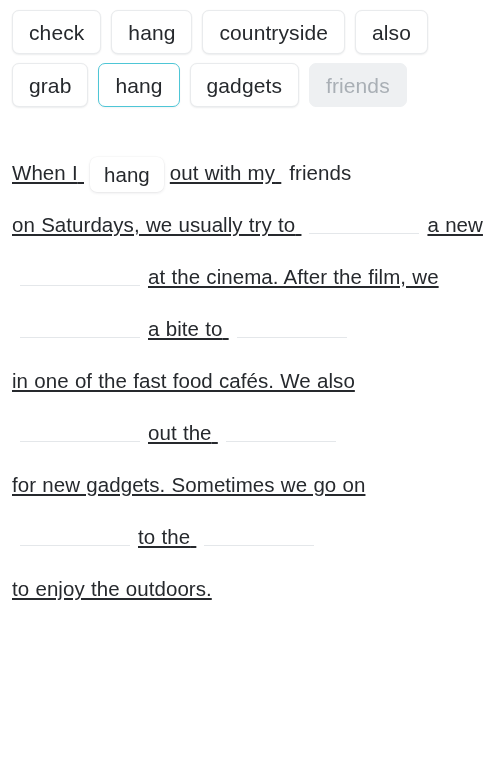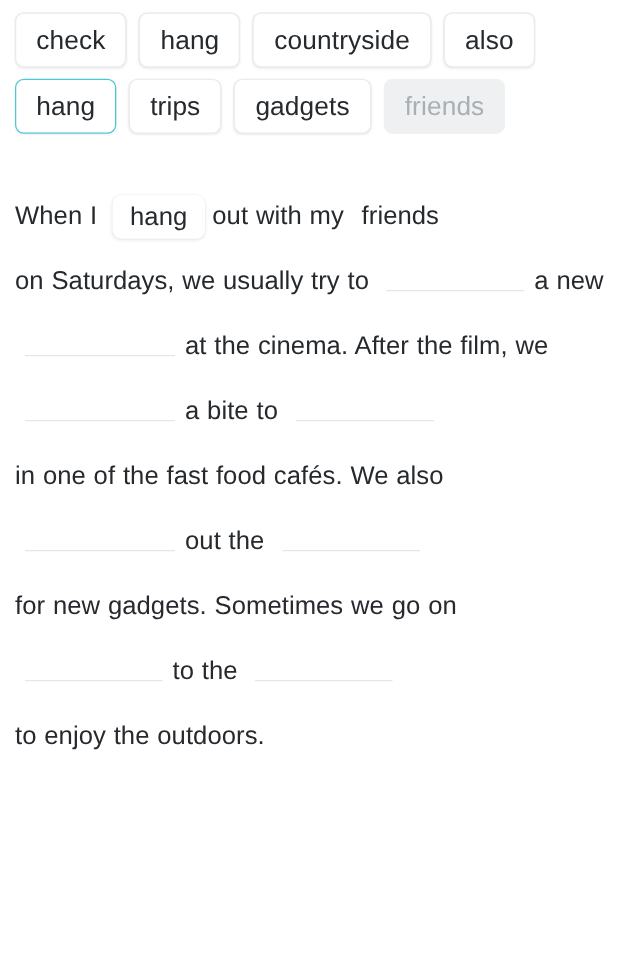--- a/index.html
+++ b/index.html
@@ -66,20 +66,21 @@
   }
 
   
   .passage {
     margin-top: 40px;
     font-size: 20.5px;
     line-height: 52px;
     color: #26292d;
     letter-spacing: 0.05px;
     word-spacing: 0.5px;
+    text-decoration: underline;
   }
 
   .passage .tok {
     white-space: pre;
   }
 
   
   .answer {
     display: inline-block;
     box-sizing: border-box;
@@ -121,21 +122,21 @@
 </head>
 <body>
 
 <div class="page">
 
   <div class="word-bank">
       <div class="chip">check</div>
       <div class="chip">hang</div>
       <div class="chip">countryside</div>
       <div class="chip">also</div>
+      <div class="chip">grab</div>
       <div class="chip selected">hang</div>
-      <div class="chip">trips</div>
       <div class="chip">gadgets</div>
       <div class="chip used">friends</div>
     </div>
 
   <div class="passage"><span class="tok">When I</span> <span class="answer">hang</span><span class="tok">out with my</span> <span class="placed">friends</span><span class="tok">on Saturdays, we usually try to</span> <span class="blank w-md"></span><span class="tok">a new</span> <span class="blank w-lg"></span><span class="tok">at the cinema. After the film, we</span> <span class="blank w-lg"></span><span class="tok">a bite to</span> <span class="blank w-md"></span><span class="tok">in one of the fast food cafés. We also</span> <span class="blank w-lg"></span><span class="tok">out the</span> <span class="blank w-md"></span><span class="tok">for new gadgets. Sometimes we go on</span> <span class="blank w-md"></span><span class="tok">to the</span> <span class="blank w-md"></span><span class="tok">to enjoy the outdoors.</span> </div>
 
 </div>
 
 </body></html>

